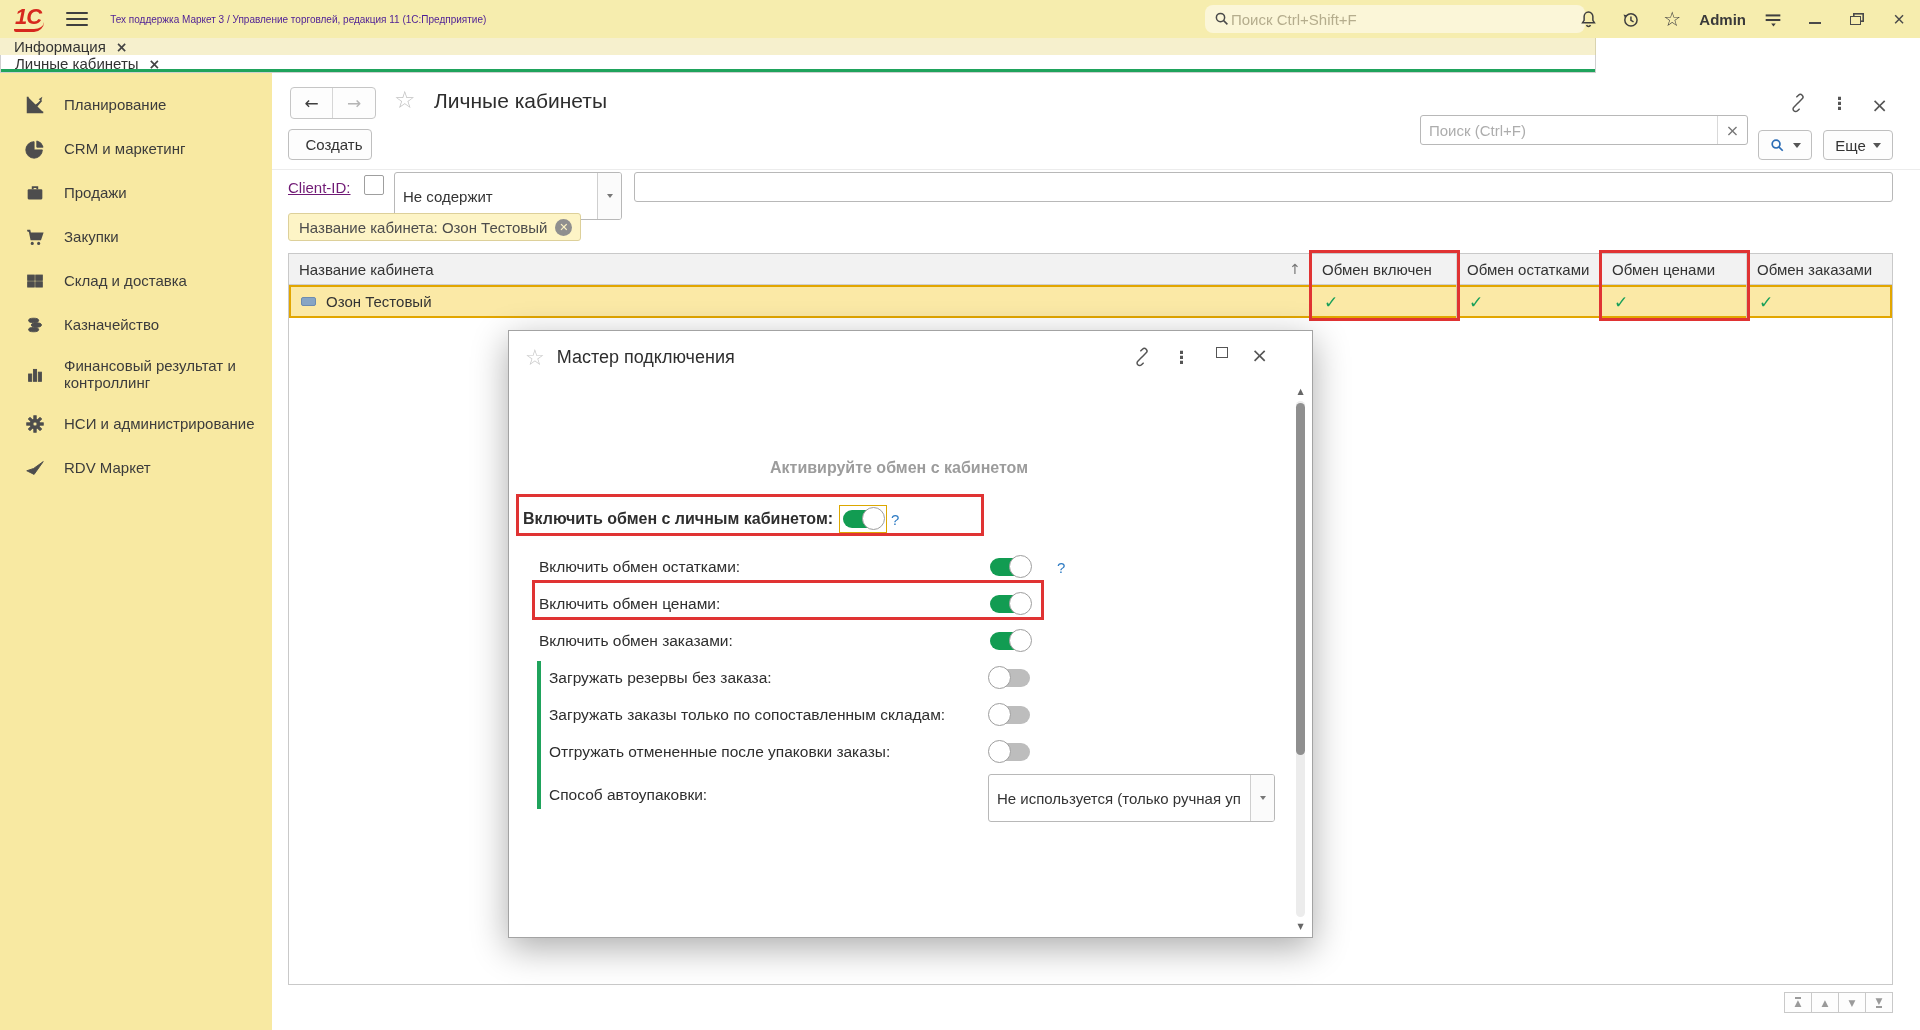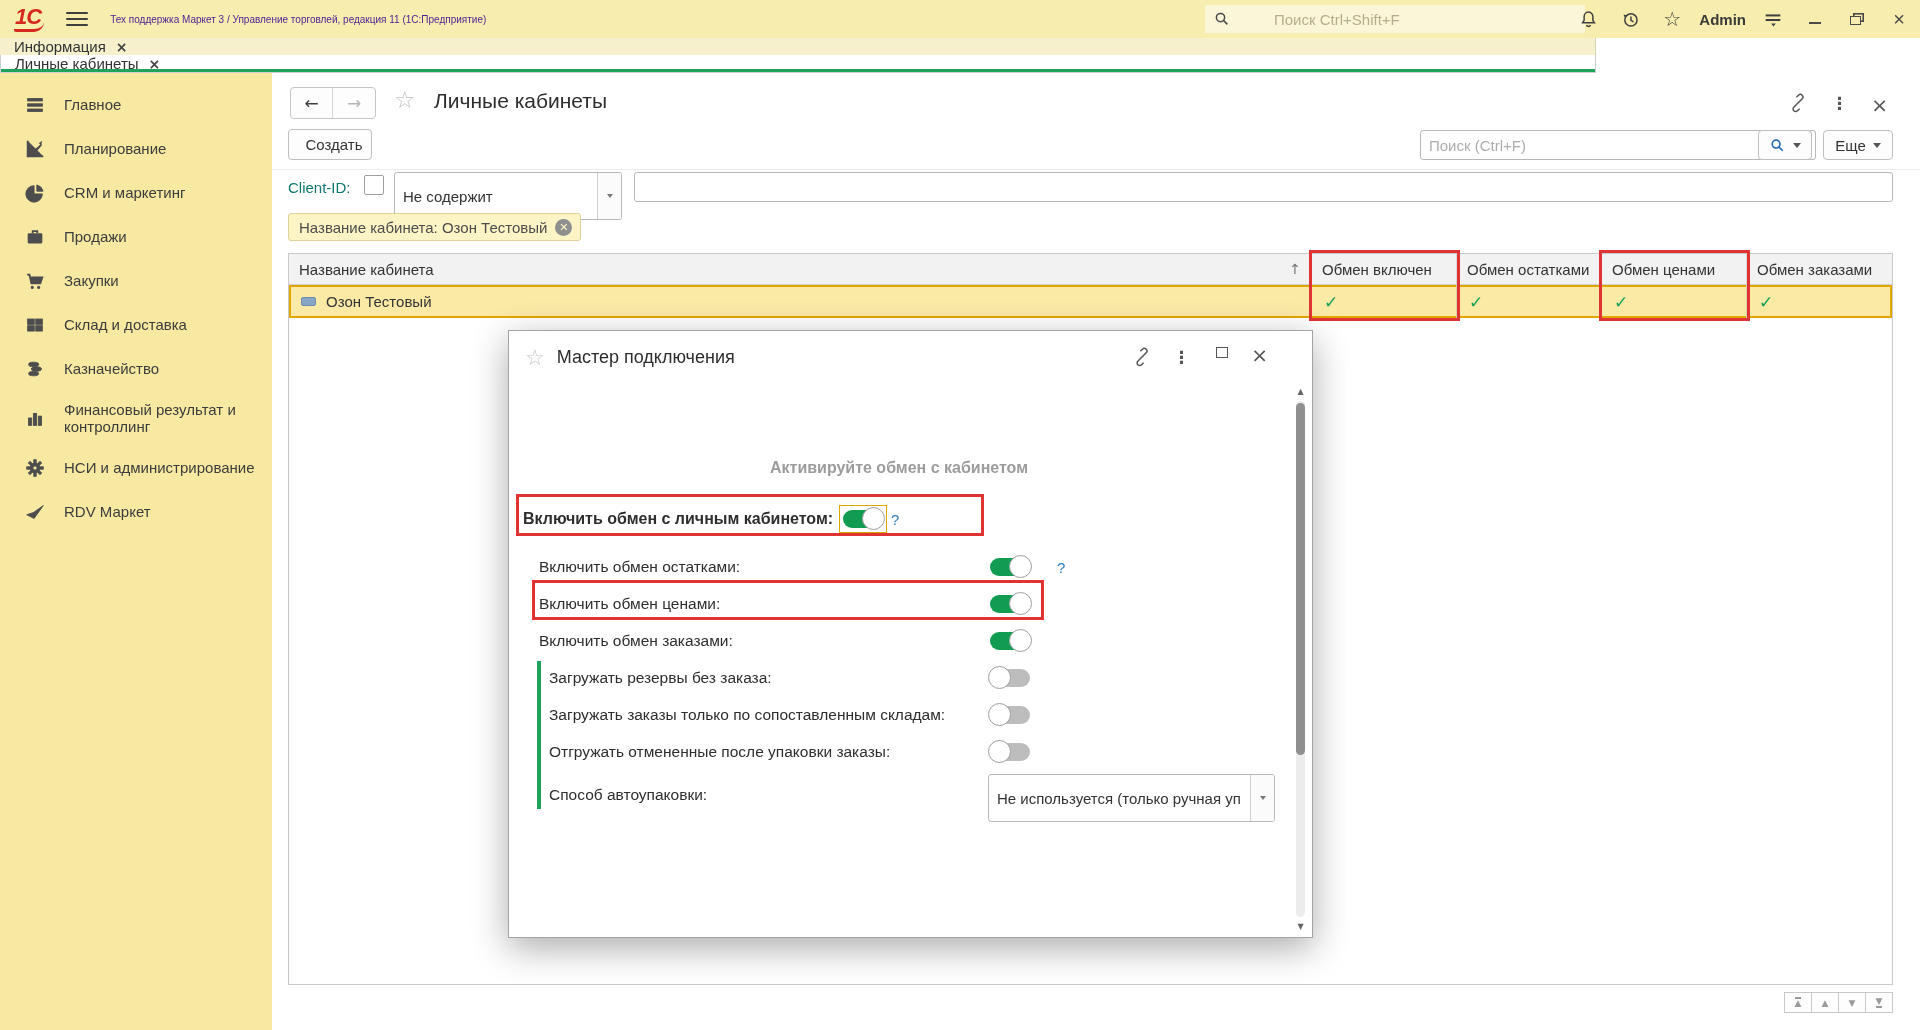--- a/index.html
+++ b/index.html
@@ -6,21 +6,21 @@
   html,body { background:#e9e9e9; }
   body { font-family:"Liberation Sans", sans-serif; color:#333; }
   .app { position:relative; width:1920px; height:1030px; background:#fff; overflow:hidden; }
 
   
   .topbar { position:absolute; left:0; top:0; width:1920px; height:38px; background:#f6edae; display:flex; align-items:center; }
   .logo1c { margin-left:14px; font-weight:bold; font-style:italic; font-size:22px; color:#d6281e; letter-spacing:-1px; line-height:1; border-bottom:3px solid #d6281e; border-radius:0 0 10px 2px; padding:0 3px 1px 1px; }
   .hamburger { margin-left:22px; width:22px; }
   .hamburger i { display:block; height:2.4px; background:#3f3f3f; margin:3.5px 0; border-radius:1px; }
   .app-title { margin-left:22px; font-size:10px; color:#4c1d95; white-space:nowrap; }
-  .tb-search { position:absolute; left:1205px; top:5px; width:380px; height:28px; background:#fbf6d8; border-radius:0; display:flex; align-items:center; padding:0 8px;gap:43px; }
+  .tb-search { position:absolute; left:1205px; top:5px; width:380px; height:28px; background:#fbf6d8; border-radius:8px; display:flex; align-items:center; padding:0 8px; }
   .tb-search input { border:none; outline:none; background:transparent; font-size:15px; color:#555; width:100%; font-family:inherit; }
   .tb-search input::placeholder { color:#b5ad8d; }
   .tb-icons { position:absolute; right:0; top:0; height:38px; display:flex; align-items:center; gap:0; }
   .tb-ic { width:42px; height:38px; display:flex; align-items:center; justify-content:center; color:#3f3f3f; }
   .tb-user { font-size:15px; color:#3a3a3a; padding:0 6px;font-weight:bold; }
   .glyph { font-family:"DejaVu Sans", sans-serif; }
   .win-min i { display:block; width:12px; height:2px; background:#4a4a4a; margin-top:8px; }
   .win-restore i { display:block; width:11px; height:9px; border:1.6px solid #4a4a4a; box-shadow:3px -3px 0 -1.6px #f6edae, 3px -3px 0 0 #4a4a4a; margin:3px 3px 0 0; }
   .win-close { font-size:20px; color:#4a4a4a; }
 
@@ -43,29 +43,29 @@
   .nav-btn { width:42px; display:flex; align-items:center; justify-content:center; font-size:17px; }
   .nav-btn.back { color:#3f3f3f; border-right:1px solid #d6d6d6; }
   .nav-btn.fwd { color:#b5b5b5; }
   .fav-star { position:absolute; left:122px; top:13px; font-size:24px; color:#c2c2c2; }
   .page-title { position:absolute; left:162px; top:16px; font-size:21px; color:#2e2e2e; }
   .hdr-ic { position:absolute; top:20px; color:#555; }
   .toolbar-line { position:absolute; left:0; top:96px; width:1648px; height:1px; background:#ececec; }
 
   .btn { background:#fdfdfd; border:1px solid #bfbfbf; border-radius:4px; font-size:15px; color:#333; display:inline-flex; align-items:center; justify-content:center; gap:7px; font-family:inherit; }
   .btn-create { position:absolute; left:16px; top:56px; width:84px; height:31px;padding-left:8px; }
-  .search-wrap { position:absolute; left:1148px; top:57px; width:396px; height:30px; border:1px solid #b8b8b8; border-radius:3px; background:#fff; display:flex; align-items:center; }
+  .search-wrap { position:absolute; left:1148px; top:42px; width:328px; height:30px; border:1px solid #b8b8b8; border-radius:3px; background:#fff; display:flex; align-items:center; }
   .search-wrap input { flex:1; border:none; outline:none; font-size:15px; color:#555; padding:0 8px; font-family:inherit; min-width:0; }
   .search-wrap input::placeholder { color:#adadad; }
   .search-clear { width:30px; align-self:stretch; border-left:1px solid #d9d9d9; display:flex; align-items:center; justify-content:center; color:#777; font-size:16px; }
   .btn-mag { position:absolute; left:1486px; top:57px; width:54px; height:30px; }
   .btn-more { position:absolute; left:1551px; top:57px; width:70px; height:30px; }
   .caret { width:0; height:0; border-left:4px solid transparent; border-right:4px solid transparent; border-top:5px solid #555; display:inline-block; }
 
-  .flt-label { position:absolute; left:16px; top:106px; font-size:15px; color:#0f766e; }
+  .flt-label { position:absolute; left:16px; top:106px; font-size:15px; color:#701a75;text-decoration:underline; }
   .flt-check { position:absolute; left:92px; top:102px; width:20px; height:20px; border:1px solid #9f9f9f; border-radius:2px; background:#fff; }
   .combo { position:absolute; border:1px solid #b8b8b8; border-radius:3px; background:#fff; height:48px; display:flex; align-items:stretch; overflow:hidden; }
   .combo-cnd { left:122px; top:99px; width:228px; }
   .combo-text { flex:1; font-size:15px; color:#333; display:flex; align-items:center; padding:0 8px; white-space:nowrap; overflow:hidden; }
   .combo-btn { width:24px; border-left:1px solid #cfcfcf; background:#fbfbfb; display:flex; align-items:center; justify-content:center; }
   .combo-btn .caret { border-top-width:4px; border-left-width:3.5px; border-right-width:3.5px; border-top-color:#777; }
   .flt-input { position:absolute; left:362px; top:99px; width:1259px; height:30px; border:1px solid #b8b8b8; border-radius:3px; font-size:15px; padding:0 8px; outline:none; font-family:inherit; }
 
   .chip { position:absolute; left:16px; top:140px; height:28px; background:#fdf4c6; border:1px solid #ddd09a; border-radius:3px; display:flex; align-items:center; gap:8px; padding:0 8px 0 10px; font-size:15px; color:#4c4c4c; }
   .chip-x { width:17px; height:17px; border-radius:50%; background:#8f8f8f; color:#fdf4c6; font-size:11px; font-weight:bold; display:flex; align-items:center; justify-content:center; }
@@ -181,30 +181,20 @@
     </div>
     <div class="tab active">
       <span>Личные кабинеты</span>
       <span class="tab-close glyph">×</span>
     </div>
   </div>
 
   <div class="sidebar">
     <div class="side-item">
       <span class="s-ic">
-          <svg width="22" height="22" viewBox="0 0 24 24">
-            <rect x="4" y="5" width="16" height="2.6"></rect>
-            <rect x="4" y="10.7" width="16" height="2.6"></rect>
-            <rect x="4" y="16.4" width="16" height="2.6"></rect>
-          </svg>
-        </span>
-      <span class="s-lb">Главное</span>
-    </div>
-    <div class="side-item">
-      <span class="s-ic">
           <svg width="22" height="22" viewBox="0 0 24 24" fill="none" stroke-width="2">
             <path d="M4 3v17h17"></path>
             <path d="M6 16l4-5 3 3 6-7"></path>
             <path d="M16 5.8L20 3l-1.2 4.4z" fill="#4d4d4d" stroke="none"></path>
           </svg>
         </span>
       <span class="s-lb">Планирование</span>
     </div>
     <div class="side-item">
       <span class="s-ic">

